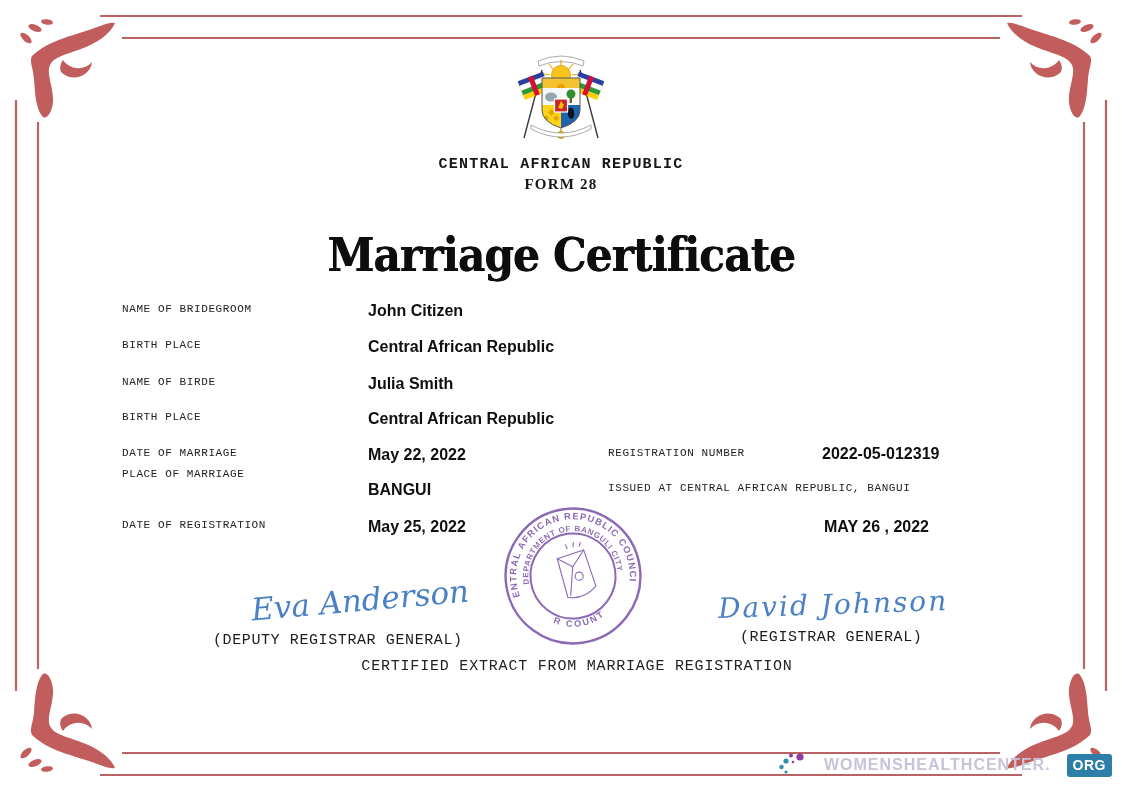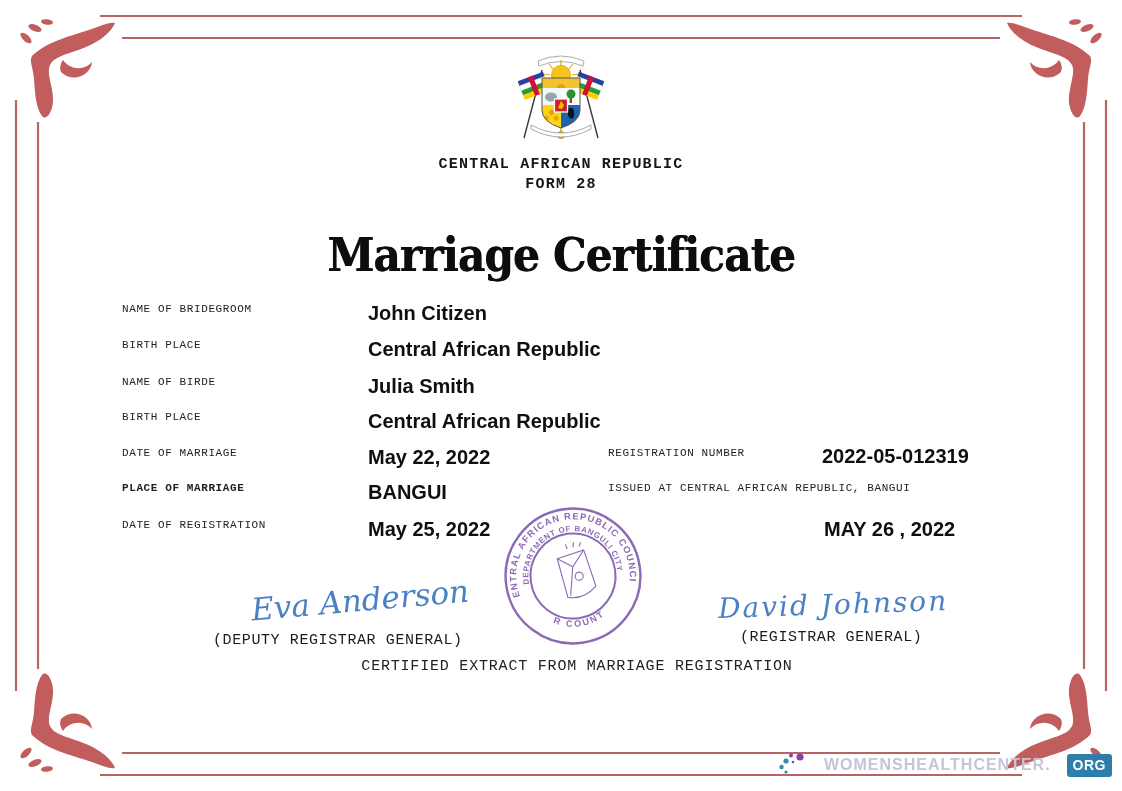--- a/index.html
+++ b/index.html
@@ -9,21 +9,21 @@
   .bline{stroke:var(--border,#b96464);stroke-width:2.2;}
   .flourish{color:var(--flourish,#c25d5d);}
   .hdr{position:absolute;left:0;width:100%;text-align:center;font-size:15px;font-weight:bold;
        letter-spacing:1.2px;color:#171717;z-index:3;}
   .cert-title-wrap{position:absolute;left:0;width:100%;top:228px;text-align:center;z-index:3;}
   .cert-title{display:inline-block;font-family:"DejaVu Serif",serif;font-weight:bold;
        font-size:46px;letter-spacing:-1px;color:#0d0d0d;transform:scaleX(.92);
        text-shadow:0.6px 0 0 #0d0d0d;}
   .lab{position:absolute;font-size:11px;letter-spacing:0.6px;color:#222;white-space:pre;z-index:3;}
   .val{position:absolute;font-family:"Liberation Sans",sans-serif;font-weight:bold;
-       font-size:20px;color:#0f0f0f;white-space:pre;z-index:3;}
+       font-size:16px;color:#0f0f0f;white-space:pre;z-index:3;}
   .sig{position:absolute;font-family:"DejaVu Serif",serif;font-style:italic;
        color:var(--sig,#4a80c4);z-index:4;white-space:nowrap;}
   .sig-left{left:250px;top:582px;width:220px;text-align:center;font-size:31px;transform:rotate(-5deg);}
   .sig-right{left:718px;top:588px;width:230px;text-align:center;font-size:28px;transform:rotate(-2deg);letter-spacing:2px;}
   .siglab{position:absolute;font-size:15px;letter-spacing:0.6px;color:#1c1c1c;z-index:3;white-space:pre;}
   .footer-line{position:absolute;left:0;width:100%;top:658px;text-align:center;font-size:15px;
        letter-spacing:0.8px;color:#222;z-index:3;padding-left:16px;}
   .stamp-svg{position:absolute;left:497px;top:500px;z-index:4;opacity:.88;}
   .stk{stroke:var(--stamp,#7d55ab);fill:none;}
   .stxt{fill:var(--stamp,#7d55ab);font-family:"Liberation Sans",sans-serif;font-weight:bold;}
@@ -125,42 +125,42 @@
     <rect x="43.5" y="51" width="13" height="13" fill="#cc2229" stroke="#fff" stroke-width="1.2"></rect>
     <path d="M50,53 L53,57 L51,61 L47,60 Z" fill="#f0c000"></path>
 
     <line x1="50" y1="80" x2="50" y2="84" stroke="#b8860b" stroke-width="1"></line>
     <circle cx="50" cy="87" r="3.6" fill="#f0c000" stroke="#b8860b" stroke-width="0.8"></circle>
 
     <path d="M20,77 Q50,93 80,77 L80,81 Q50,97 20,81 Z" fill="#fdfdfd" stroke="#8a8a8a" stroke-width="0.7"></path>
   </svg>
 
   <div class="hdr" style="top:156px;">CENTRAL AFRICAN REPUBLIC</div>
-  <div class="hdr" style="top:176px;">FORM 28</div>
+  <div class="hdr" style="top:176px;font-family:Liberation Serif, serif;">FORM 28</div>
 
   <div class="cert-title-wrap">
     <span class="cert-title">Marriage Certificate</span>
   </div>
 
   <div class="lab" style="left:122px;top:303px;">NAME OF BRIDEGROOM</div>
   <div class="val" style="left:368px;top:302px;">John Citizen</div>
 
   <div class="lab" style="left:122px;top:339px;">BIRTH PLACE</div>
   <div class="val" style="left:368px;top:338px;">Central African Republic</div>
 
   <div class="lab" style="left:122px;top:376px;">NAME OF BIRDE</div>
   <div class="val" style="left:368px;top:375px;">Julia Smith</div>
 
   <div class="lab" style="left:122px;top:411px;">BIRTH PLACE</div>
   <div class="val" style="left:368px;top:410px;">Central African Republic</div>
 
   <div class="lab" style="left:122px;top:447px;">DATE OF MARRIAGE</div>
   <div class="val" style="left:368px;top:446px;">May 22, 2022</div>
 
-  <div class="lab" style="left:122px;top:482px;font-weight:bold;">PLACE OF MARRIAGE</div>
+  <div class="lab" style="left:122px;top:468px;">PLACE OF MARRIAGE</div>
   <div class="val" style="left:368px;top:481px;">BANGUI</div>
 
   <div class="lab" style="left:122px;top:519px;">DATE OF REGISTRATION</div>
   <div class="val" style="left:368px;top:518px;">May 25, 2022</div>
 
   <div class="lab" style="left:608px;top:447px;">REGISTRATION NUMBER</div>
   <div class="val" style="left:822px;top:445px;">2022-05-012319</div>
 
   <div class="lab" style="left:608px;top:482px;">ISSUED AT CENTRAL AFRICAN REPUBLIC, BANGUI</div>
 

